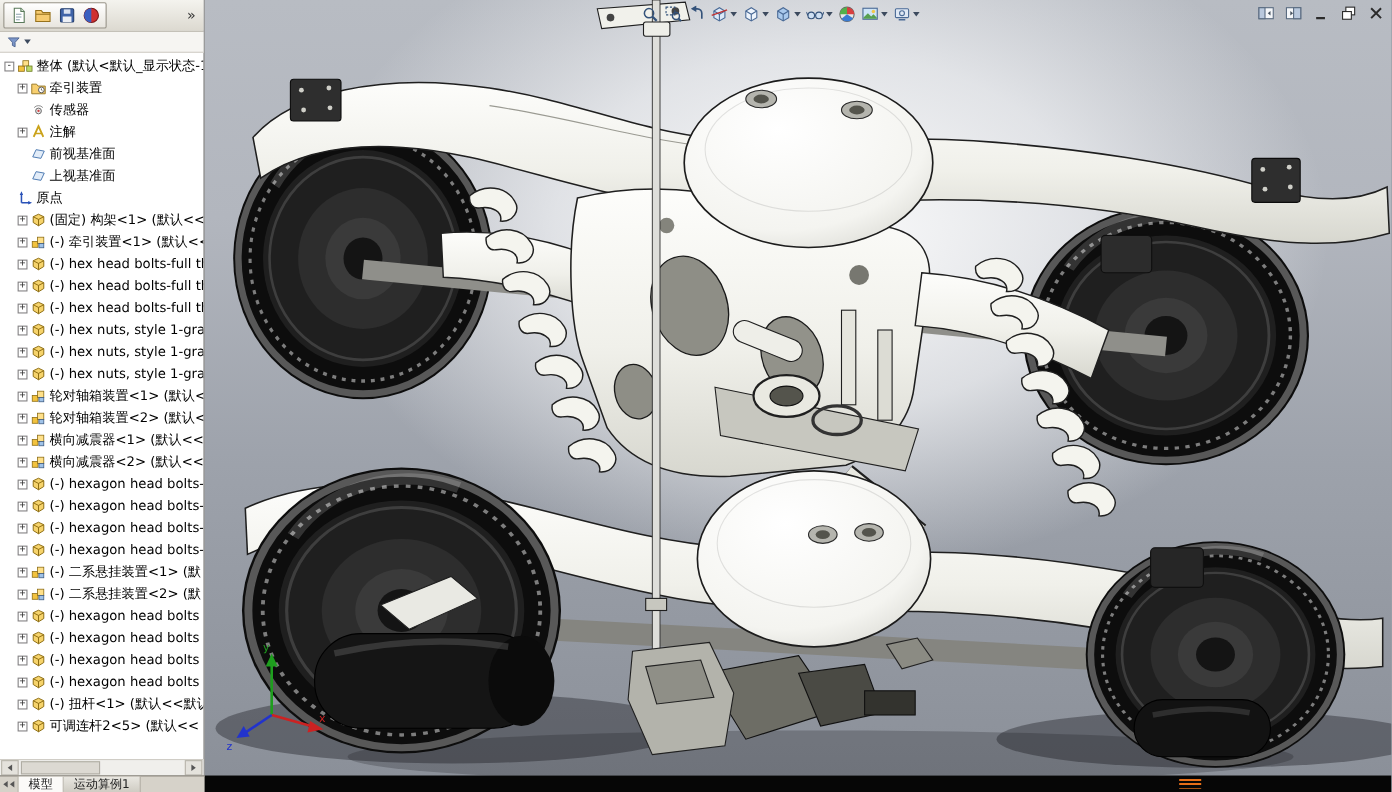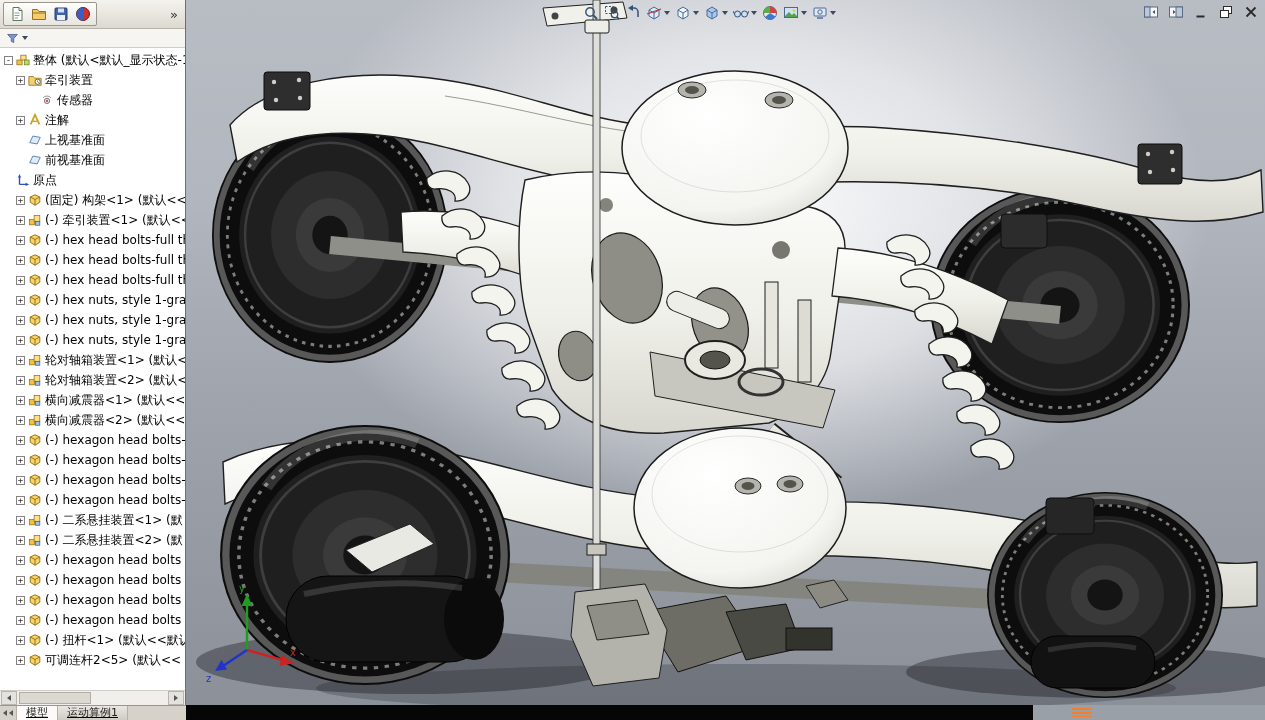--- a/index.html
+++ b/index.html
@@ -42,21 +42,21 @@
   .tlabel{overflow:hidden;}
   .hscroll{height:14px;flex:none;background:#f0efec;border-top:1px solid #d0cdc6;
            display:flex;align-items:center;padding:0 1px;}
   .sbtn{width:14px;height:12px;background:#e4e2dc;border:1px solid #b8b5ac;display:flex;
         align-items:center;justify-content:center;flex:none;}
   .tri-l{width:0;height:0;border-top:3px solid transparent;border-bottom:3px solid transparent;border-right:4px solid #555;}
   .tri-r{width:0;height:0;border-top:3px solid transparent;border-bottom:3px solid transparent;border-left:4px solid #555;}
   .thumb{width:70px;height:10px;background:#dcd9d2;border:1px solid #b0ada4;margin-left:2px;}
   .sbtn.right{margin-left:auto;}
   
-  .statusbar{position:absolute;left:0;top:705px;width:1033px;height:15px;background:#060606;display:flex;text-decoration:underline;}
+  .statusbar{position:absolute;left:0;top:705px;width:1265px;height:15px;background:#060606;display:flex;}
   .tabbar{width:186px;flex:none;height:15px;background:#d6d2c9;display:flex;align-items:stretch;
           border-top:1px solid #9a968c;box-sizing:border-box;}
   .navbtns{display:flex;align-items:center;padding:0 3px;gap:2px;border-right:1px solid #b5b1a7;}
   .tab{padding:0 9px;font-size:11px;line-height:14px;color:#222;border-right:1px solid #b5b1a7;
        background:linear-gradient(#e9e7e1,#cfccc3);}
   .tab.active{background:#fbfaf8;}
   .blackstrip{flex:1;position:relative;}
   .watermark{position:absolute;left:886px;top:3px;width:20px;height:9px;
      background:repeating-linear-gradient(180deg,#ff7a1a 0 2px,transparent 2px 4px);opacity:.9;}
 </style>
@@ -413,21 +413,21 @@
       </div>
       <div class="trow" style="padding-left: 16px;">
         <span class="exp">+</span>
         <svg viewBox="0 0 16 16" class="ic">
           <path d="M1 4h5l1.5 2H15v8H1z" fill="#f7cf6f" stroke="#9a7a26"></path>
           <circle cx="11" cy="10" r="3" fill="#ffffff" stroke="#555555"></circle>
           <path d="M11 8.5V10l1.2 1" stroke="#555555" fill="none"></path>
         </svg>
         <span class="tlabel">牵引装置</span>
       </div>
-      <div class="trow" style="padding-left: 28px;">
+      <div class="trow" style="padding-left: 16px;">
         <span class="exp hid"></span>
         <svg viewBox="0 0 16 16" class="ic">
           <circle cx="8" cy="9" r="3" fill="#e8e8e8" stroke="#666666"></circle>
           <circle cx="8" cy="9" r="1.2" fill="#d04040"></circle>
           <path d="M3.5 5.5a6 6 0 0 1 9 0" fill="none" stroke="#888888"></path>
         </svg>
         <span class="tlabel">传感器</span>
       </div>
       <div class="trow" style="padding-left: 16px;">
         <span class="exp">+</span>
@@ -435,28 +435,28 @@
           <path d="M3 13L8 2l5 11" fill="none" stroke="#caa21a" stroke-width="2"></path>
           <path d="M5.2 9.5h5.6" stroke="#caa21a" stroke-width="1.6"></path>
         </svg>
         <span class="tlabel">注解</span>
       </div>
       <div class="trow" style="padding-left: 16px;">
         <span class="exp hid"></span>
         <svg viewBox="0 0 16 16" class="ic">
           <path d="M2 11L5.5 3.5 14 5l-3.5 7.5z" fill="#d8e6f5" fill-opacity=".75" stroke="#4a78b0"></path>
         </svg>
+        <span class="tlabel">前视基准面</span>
+      </div>
+      <div class="trow" style="padding-left: 16px;">
+        <span class="exp hid"></span>
+        <svg viewBox="0 0 16 16" class="ic">
+          <path d="M2 11L5.5 3.5 14 5l-3.5 7.5z" fill="#d8e6f5" fill-opacity=".75" stroke="#4a78b0"></path>
+        </svg>
         <span class="tlabel">上视基准面</span>
-      </div>
-      <div class="trow" style="padding-left: 16px;">
-        <span class="exp hid"></span>
-        <svg viewBox="0 0 16 16" class="ic">
-          <path d="M2 11L5.5 3.5 14 5l-3.5 7.5z" fill="#d8e6f5" fill-opacity=".75" stroke="#4a78b0"></path>
-        </svg>
-        <span class="tlabel">前视基准面</span>
       </div>
       <div class="trow" style="padding-left: 4px;">
         <span class="exp hid"></span>
         <svg viewBox="0 0 16 16" class="ic">
           <path d="M4 13V4M4 13h9" stroke="#2a52b8" stroke-width="1.6" fill="none"></path>
           <path d="M4 1L2.2 5h3.6zM15 13l-4-1.8v3.6z" fill="#2a52b8"></path>
         </svg>
         <span class="tlabel">原点</span>
       </div>
       <div class="trow" style="padding-left: 16px;">

